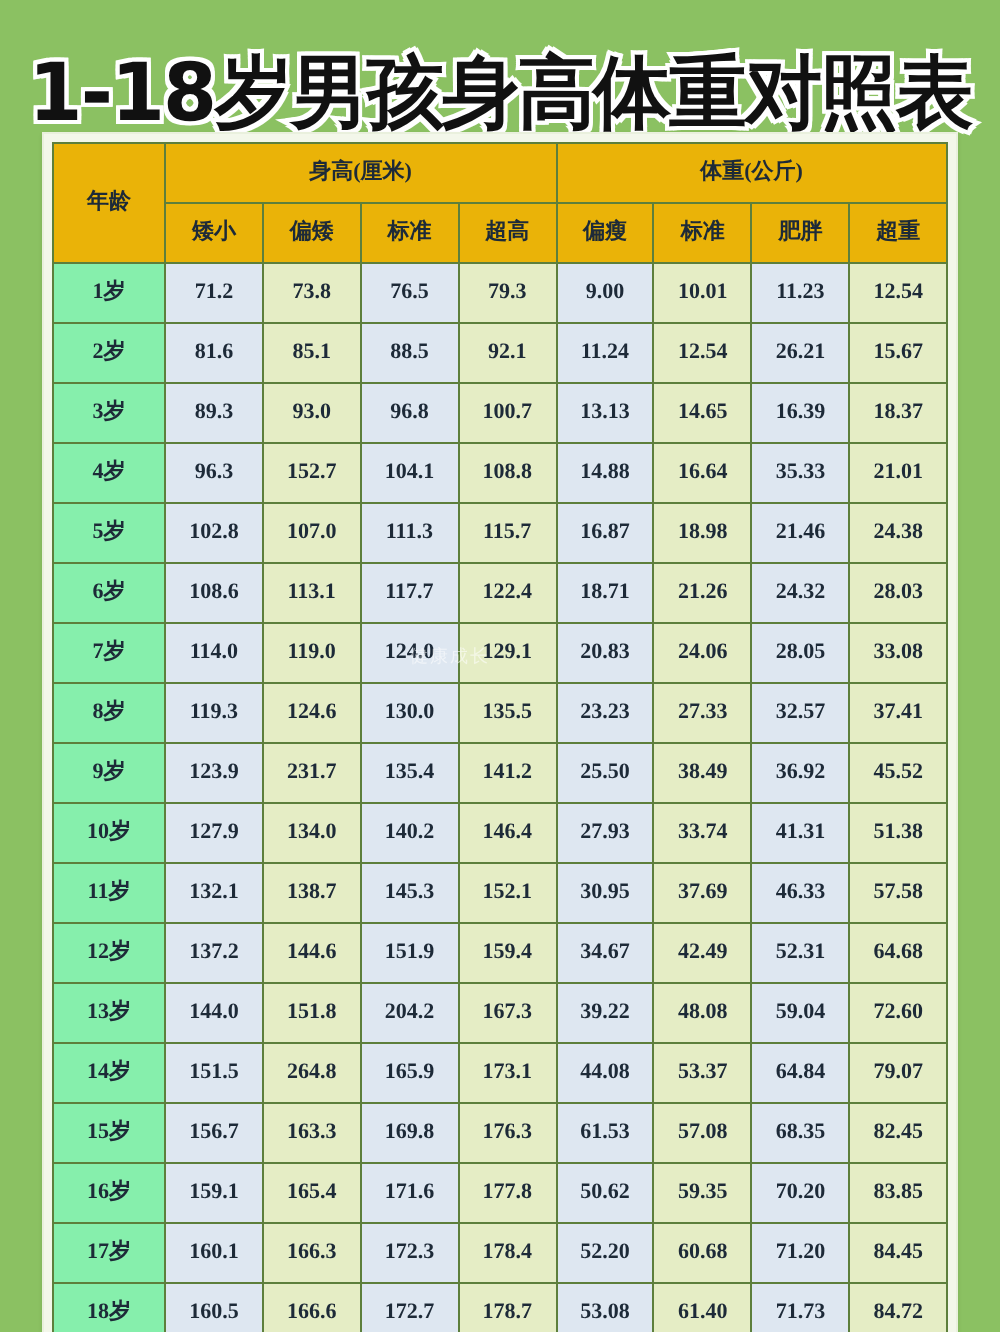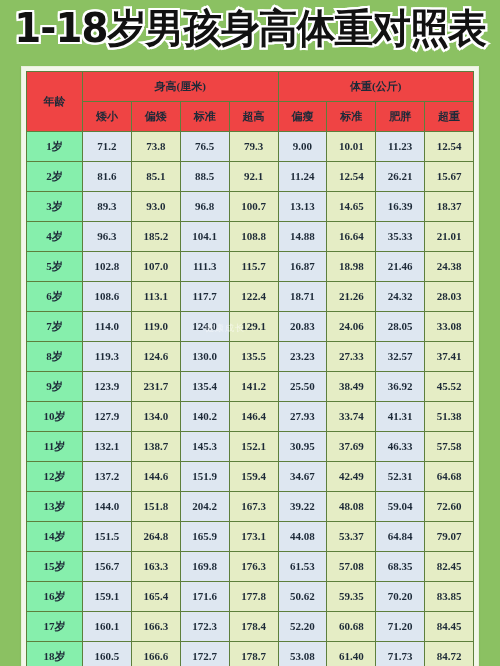--- a/index.html
+++ b/index.html
@@ -18,20 +18,21 @@
 
   
   .title-bar {
     height: 56px;
     width: 500px;
     display: flex;
     align-items: center;
     justify-content: center;
     background: #8bc162;
     overflow: hidden;
+    margin-top: 19px;
   }
 
   .title-text {
     font-family: "DejaVu Sans", "Liberation Sans", sans-serif;
     font-size: 40px;
     font-weight: bold;
     line-height: 1;
     color: #111111;
     letter-spacing: -1px;
     white-space: nowrap;
@@ -72,21 +73,21 @@
     color: #1d2a38;
     font-family: "Liberation Serif", "DejaVu Serif", serif;
     font-weight: bold;
     padding: 0;
     height: 29px;
     line-height: 29px;
   }
 
   
   thead th {
-    background: #ef4444;
+    background: #eab308;
     color: #1f3309;
     font-family: "DejaVu Sans", "Liberation Sans", sans-serif;
     font-size: 11px;
     font-weight: bold;
     height: 30px;
     line-height: 30px;
   }
 
   th.age-head {
     height: 60px;
@@ -182,21 +183,21 @@
           <td class="c-blue">96.8</td>
           <td class="c-green">100.7</td>
           <td class="c-blue">13.13</td>
           <td class="c-green">14.65</td>
           <td class="c-blue">16.39</td>
           <td class="c-green">18.37</td>
         </tr>
         <tr>
           <td class="age-cell">4岁</td>
           <td class="c-blue">96.3</td>
-          <td class="c-green">185.2</td>
+          <td class="c-green">152.7</td>
           <td class="c-blue">104.1</td>
           <td class="c-green">108.8</td>
           <td class="c-blue">14.88</td>
           <td class="c-green">16.64</td>
           <td class="c-blue">35.33</td>
           <td class="c-green">21.01</td>
         </tr>
         <tr>
           <td class="age-cell">5岁</td>
           <td class="c-blue">102.8</td>

